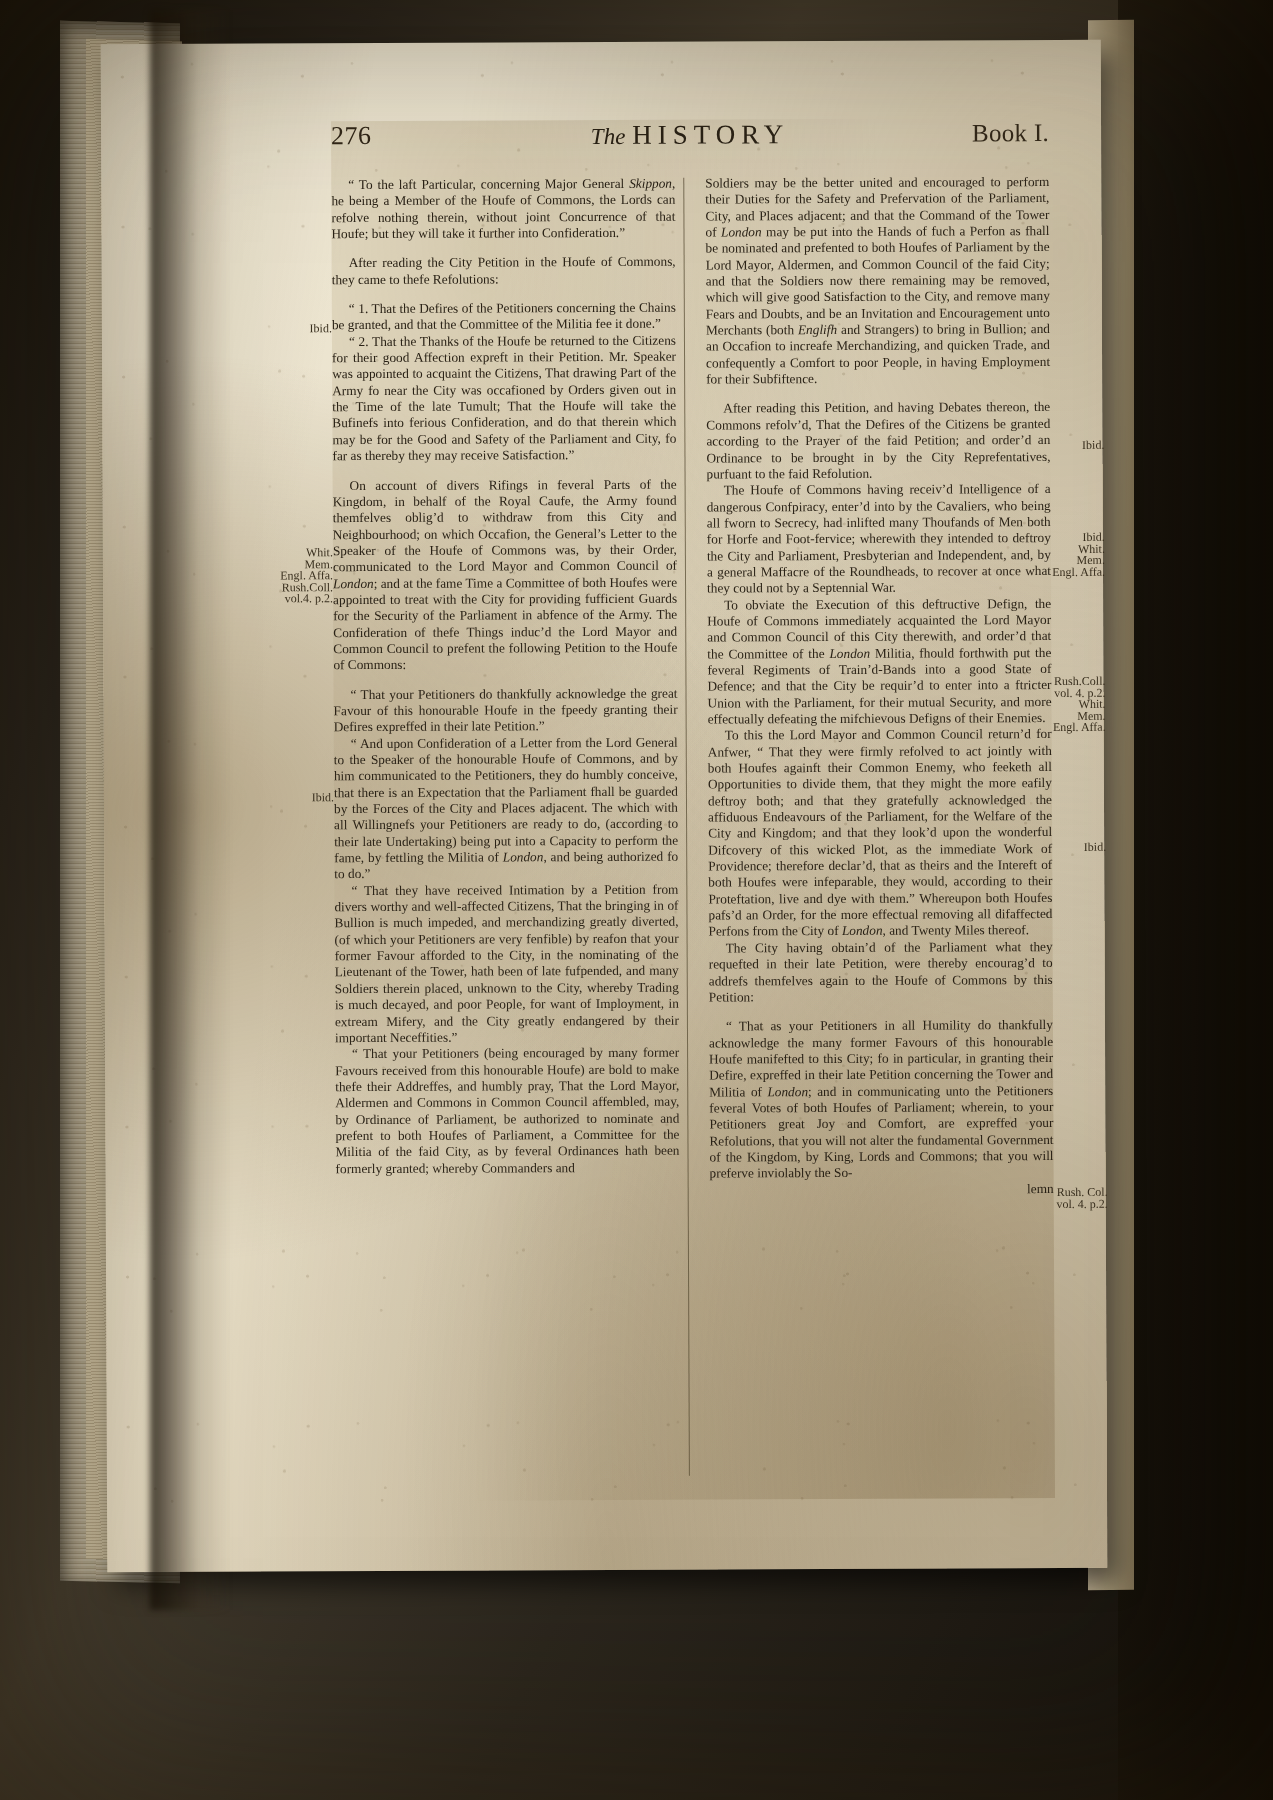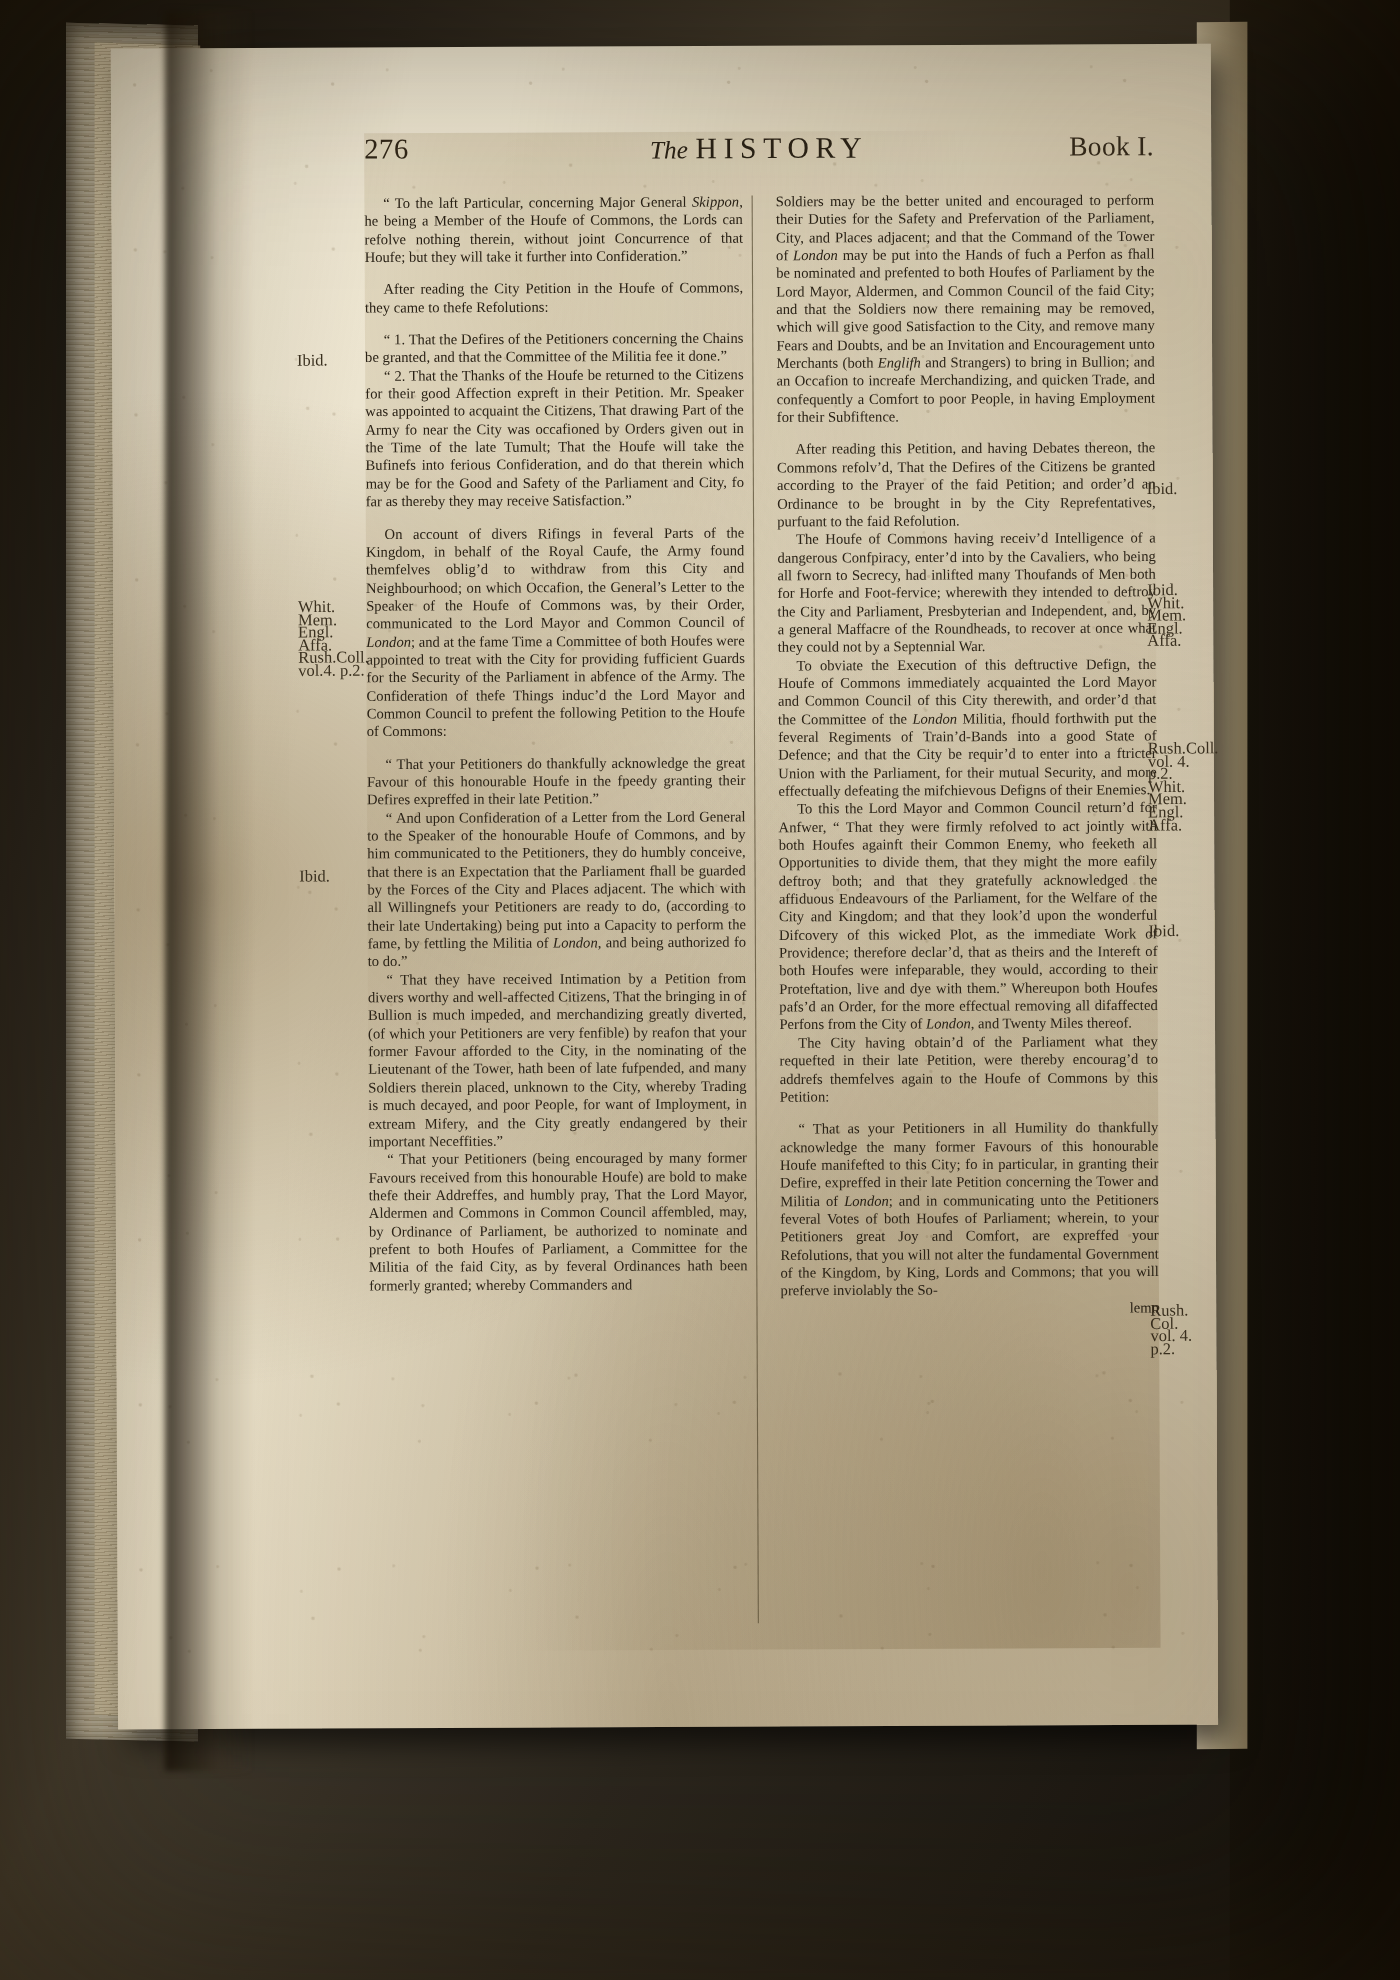--- a/index.html
+++ b/index.html
@@ -208,25 +208,25 @@
     text-indent: 17px;
   }
   p.noindent { text-indent: 0; }
   p.space-before { margin-top: 13px; }
   .ital { font-style: italic; }
   .right-last { text-align: right; }
 
   
   .marg {
     position: absolute;
-    font-size: 15px;
+    font-size: 12px;
     line-height: 11.6px;
     color: #3a301f;
     width: 62px;
-    text-align: left;
+    text-align: right;
   }
   .marg.left-note { left: -62px; }
   .marg.right-note { left: 352px; }
 
   
   .age-wash {
     position: absolute;
     inset: 0;
     pointer-events: none;
     background:

